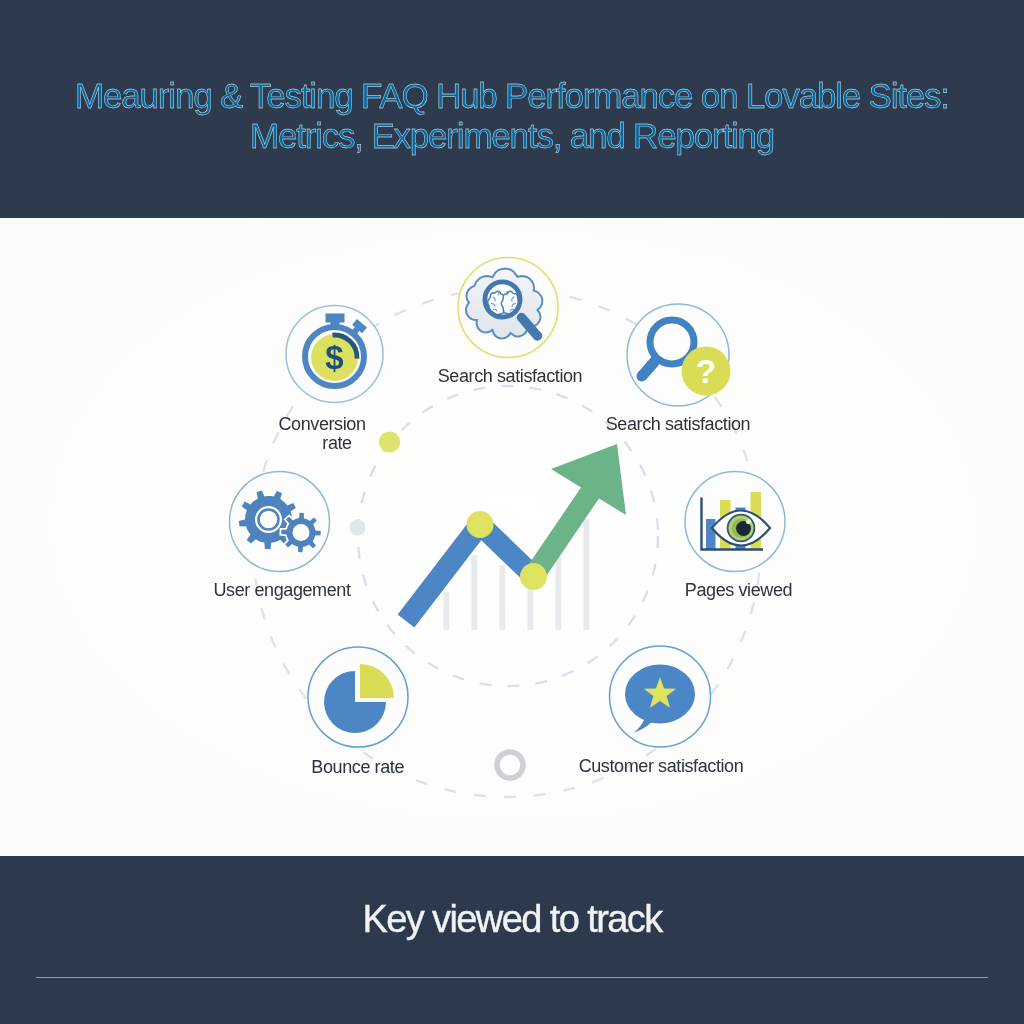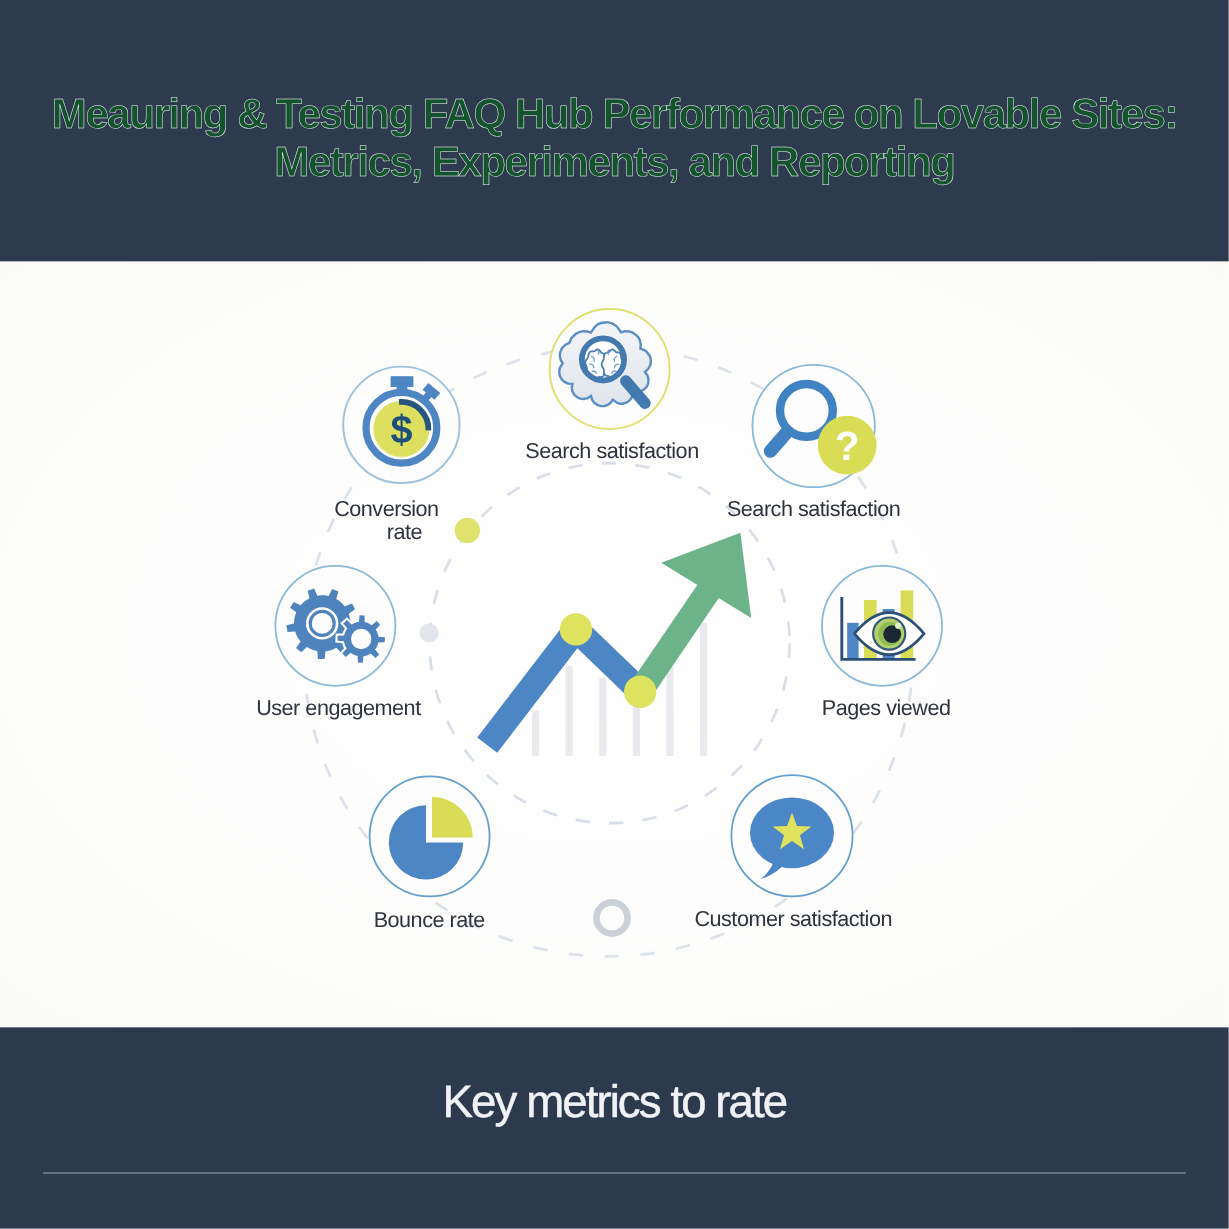--- a/index.html
+++ b/index.html
@@ -1,35 +1,35 @@
 <!DOCTYPE html>
 <html><head>
 <meta charset="utf-8">
 <style>
   html,body{margin:0;padding:0;width:1024px;height:1024px;overflow:hidden;background:#fcfcfb;}
   body{font-family:"Liberation Sans", sans-serif;position:relative;}
   .band{position:absolute;left:0;width:1024px;background:#2e3b4e;}
   #topband{top:0;height:218px;}
   #botband{top:856px;height:168px;background:#2d3a4d;}
-  #title{position:absolute;top:76px;left:0;width:1024px;text-align:center;color:#14532d;
-         font-size:35px;font-weight:bold;line-height:40px;letter-spacing:-1.2px;-webkit-text-stroke:0.4px #eef1f4;}
+  #title{position:absolute;top:76px;left:0;width:1024px;text-align:center;color:#0369a1;
+         font-size:35px;font-weight:normal;line-height:40px;letter-spacing:-1.2px;-webkit-text-stroke:0.4px #eef1f4;}
   #subtitle{position:absolute;top:897px;left:0;width:1024px;text-align:center;color:#f0f2f5;
          font-size:38px;font-weight:normal;letter-spacing:-1.6px;line-height:44px;-webkit-text-stroke:0.4px #f0f2f5;}
   #botline{position:absolute;top:977px;left:36px;width:952px;height:1.4px;background:#8e97a6;}
   svg{position:absolute;top:0;left:0;}
   text{font-family:"Liberation Sans", sans-serif;}
   .lbl{font-size:18px;fill:#2e333c;letter-spacing:-0.4px;}
 </style>
 </head>
 <body>
 <div class="band" id="topband"></div>
 <div class="band" id="botband"></div>
 <div style="position:absolute;top:218px;left:0;width:1024px;height:638px;background:radial-gradient(ellipse 720px 460px at 50% 48%, #ffffff 0%, #fcfcfb 70%, #fafaf9 100%);"></div>
 <div id="title">Meauring &amp; Testing FAQ Hub Performance on Lovable Sites:<br>Metrics, Experiments, and Reporting</div>
-<div id="subtitle">Key metrics to rate</div>
+<div id="subtitle">Key viewed to track</div>
 <div id="botline"></div>
 <svg width="1024" height="1024" viewBox="0 0 1024 1024">
 
   <circle cx="507" cy="543" r="254" fill="none" stroke="#dce2e9" stroke-width="2.3" stroke-dasharray="12 18"></circle>
   <circle cx="508" cy="536" r="150" fill="none" stroke="#d9dfe8" stroke-width="2.3" stroke-dasharray="12 16"></circle>
 
   <circle cx="389.5" cy="442" r="10.6" fill="#dfe36e"></circle>
   <circle cx="357.5" cy="527.5" r="8" fill="#e2e6ea"></circle>
   <circle cx="510" cy="765" r="13" fill="none" stroke="#ccd1d8" stroke-width="5.5"></circle>
 

